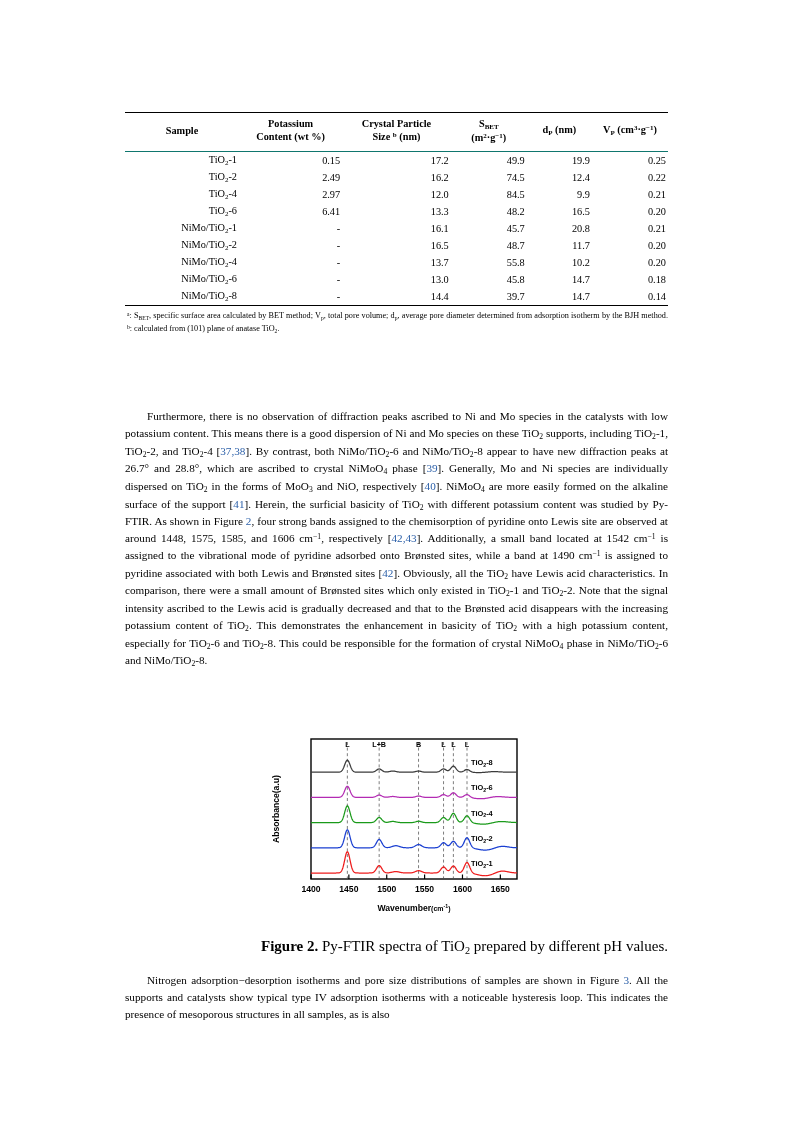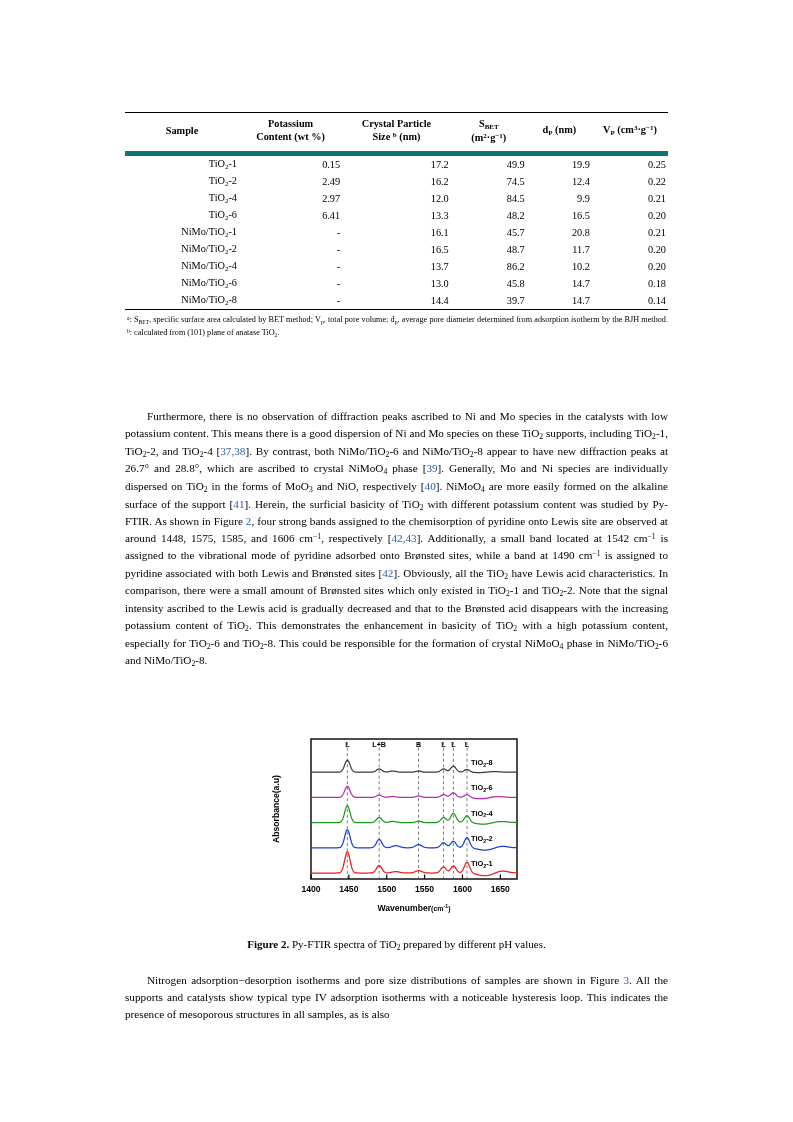--- a/index.html
+++ b/index.html
@@ -33,21 +33,21 @@
   }
   .tbl-caption b{font-weight:bold;}
   table.data{
     width:100%;border-collapse:collapse;font-size:10.3px;
   }
   table.data thead th{
     font-weight:bold;text-align:center;vertical-align:middle;
     padding:5px 2px 6px;line-height:1.25;
   }
   table.data thead{
-    border-top:1.6px solid #000;border-bottom:5px solid #0f766e;
+    border-top:1.6px solid #000;border-bottom:1px solid #0f766e;
   }
   table.data tbody{border-bottom:1.6px solid #000;}
   table.data tbody td{
     text-align:right;padding:1.1px 2px;line-height:1.28;
     font-size:10.3px;
   }
   table.data tbody td.smp{white-space:nowrap;}
   sub{font-size:.68em;vertical-align:-0.28em;}
   sup{font-size:.68em;vertical-align:0.42em;}
   .tbl-note{
@@ -64,21 +64,21 @@
     hyphens:none;
   }
   .ref{color:#2b5fa8;}
 
   
   .fig-box{
     position:absolute;left:265px;top:731px;width:263px;height:185px;
   }
   .fig-caption{
     position:absolute;left:125px;top:938px;width:543px;
-    text-align:center;font-size:11px;
+    text-align:right;font-size:15px;
   }
   .fig-caption b{font-weight:bold;}
 </style>
 </head>
 <body>
 
 <div class="page">
 
 
   <div class="tbl-wrap">
@@ -140,21 +140,21 @@
             <td class="">-</td>
             <td class="">16.5</td>
             <td class="">48.7</td>
             <td class="">11.7</td>
             <td class="">0.20</td>
           </tr>
           <tr>
             <td class="smp">NiMo/TiO<sub>2</sub>-4</td>
             <td class="">-</td>
             <td class="">13.7</td>
-            <td class="">86.2</td>
+            <td class="">55.8</td>
             <td class="">10.2</td>
             <td class="">0.20</td>
           </tr>
           <tr>
             <td class="smp">NiMo/TiO<sub>2</sub>-6</td>
             <td class="">-</td>
             <td class="">13.0</td>
             <td class="">45.8</td>
             <td class="">14.7</td>
             <td class="">0.18</td>

